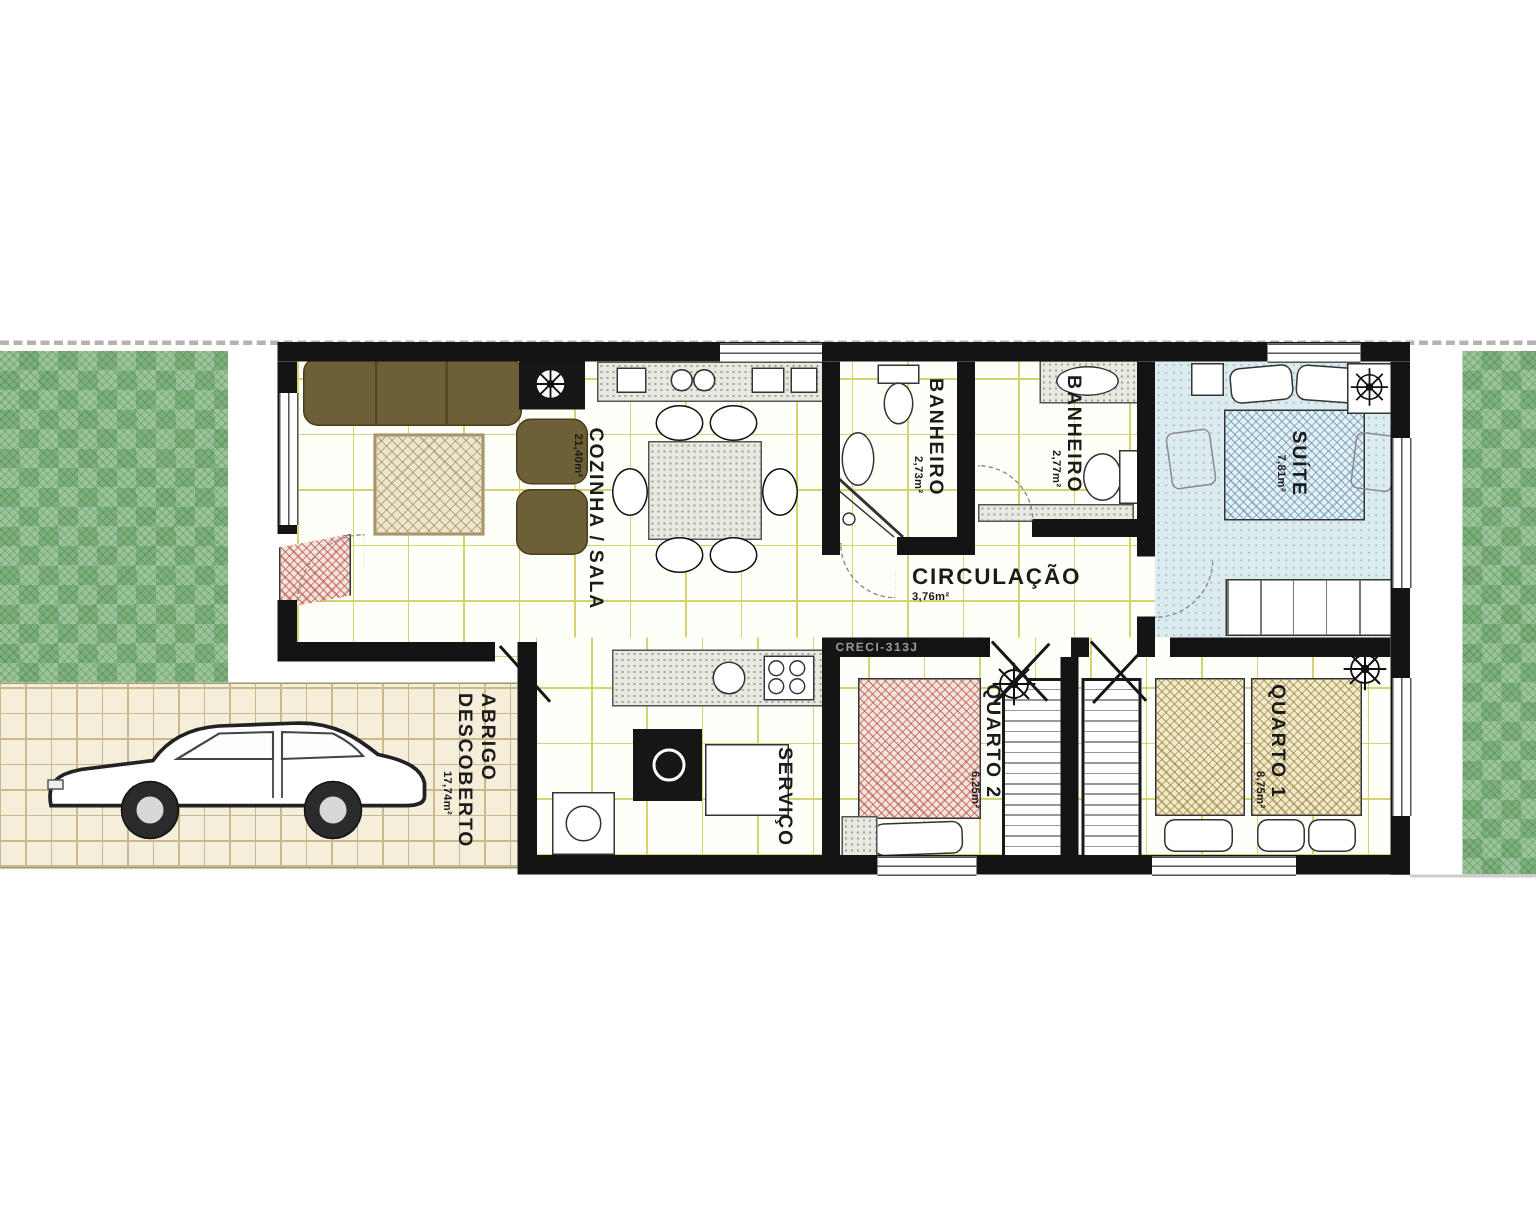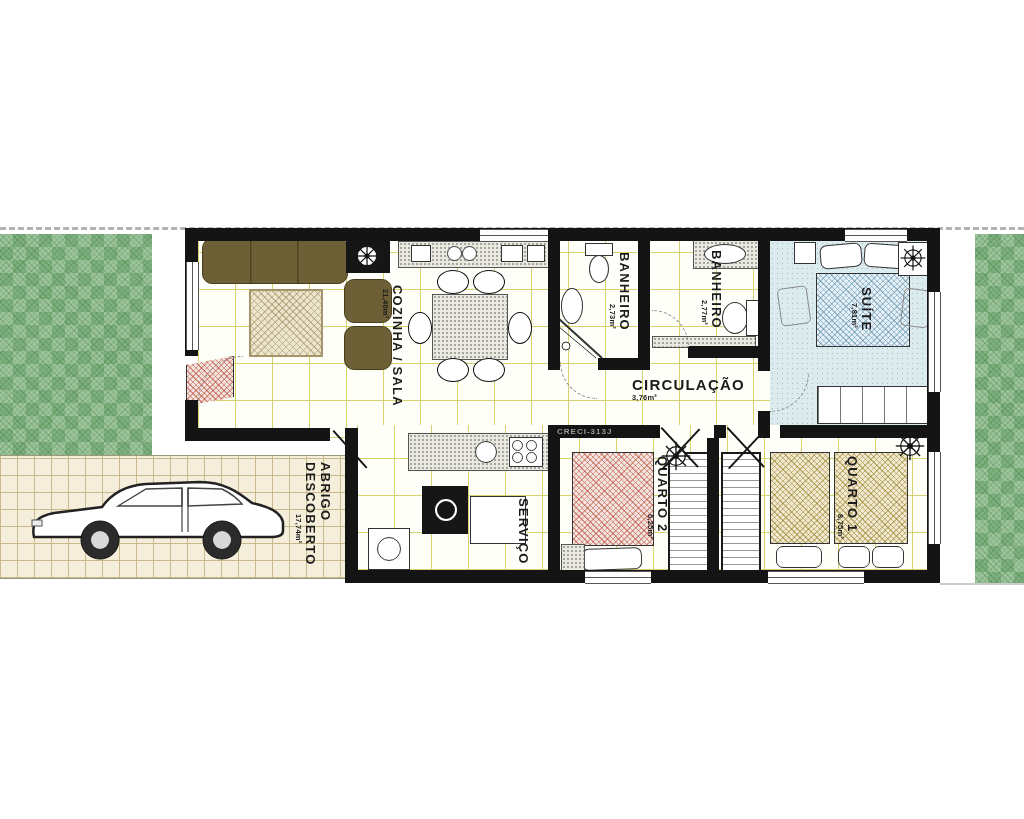--- a/index.html
+++ b/index.html
@@ -286,21 +286,21 @@
   <div class="abs rlabel vlabel" style="left:700px;top:250px;">
     <span>BANHEIRO</span>
     <span class="area" style="padding-top:50px;">2,77m²</span>
   </div>
 
   <div class="abs rlabel vlabel" style="left:850px;top:287px;">
     <span>SUÍTE</span>
     <span class="area" style="padding-top:16px;">7,81m²</span>
   </div>
 
-  <div class="abs rlabel hlabel" style="left:632px;top:376px;">
+  <div class="abs rlabel hlabel" style="left:608px;top:376px;">
     <div>CIRCULAÇÃO</div>
     <div class="area">3,76m²</div>
   </div>
 
   <div class="abs rlabel vlabel" style="left:646px;top:456px;">
     <span>QUARTO 2</span>
     <span class="area" style="padding-top:58px;">6,25m²</span>
   </div>
 
   <div class="abs rlabel vlabel" style="left:836px;top:456px;">

